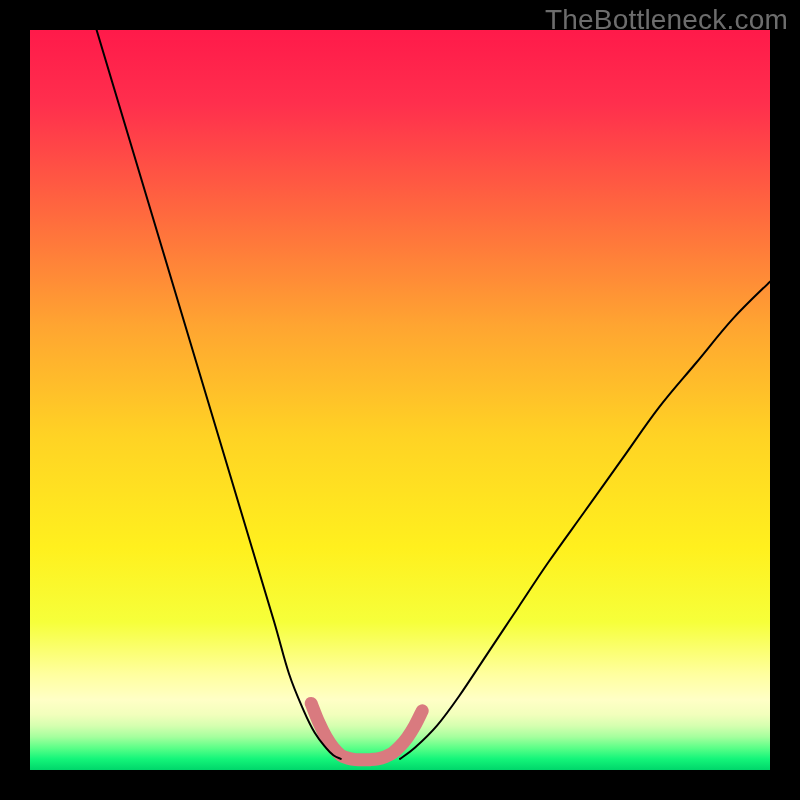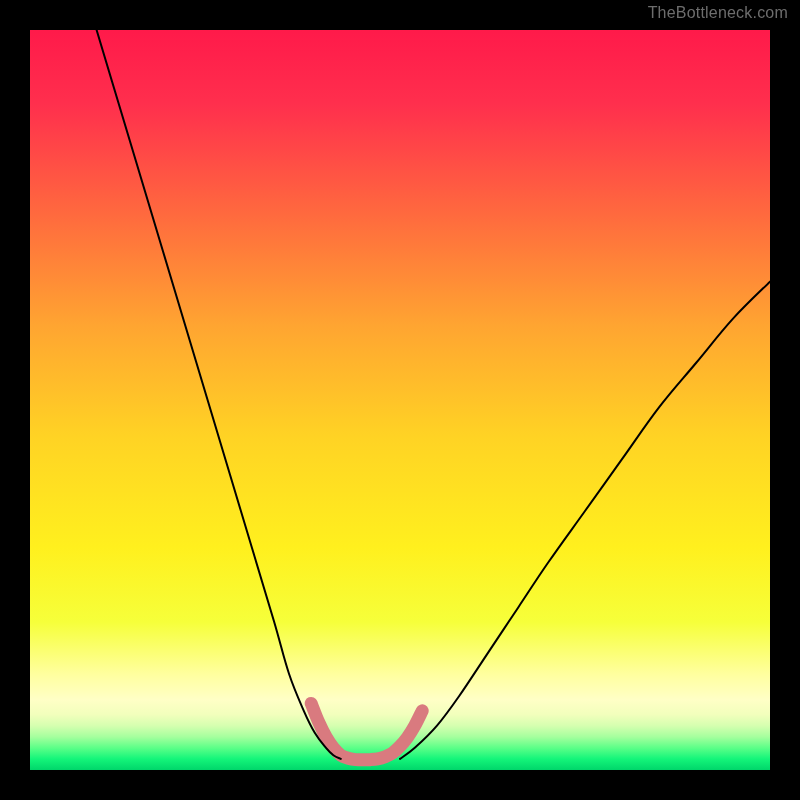--- a/index.html
+++ b/index.html
@@ -29,21 +29,21 @@
   }
   .gradient {
     position: absolute;
     inset: 0;
   }
   .watermark {
     position: absolute;
     top: 4px;
     right: 12px;
     color: #6d6d6d;
-    font-size: 16px;
+    font-size: 28px;
     letter-spacing: 0.2px;
     font-weight: 400;
   }
   svg.curves {
     position: absolute;
     inset: 0;
   }
 </style>
 </head>
 <body>

